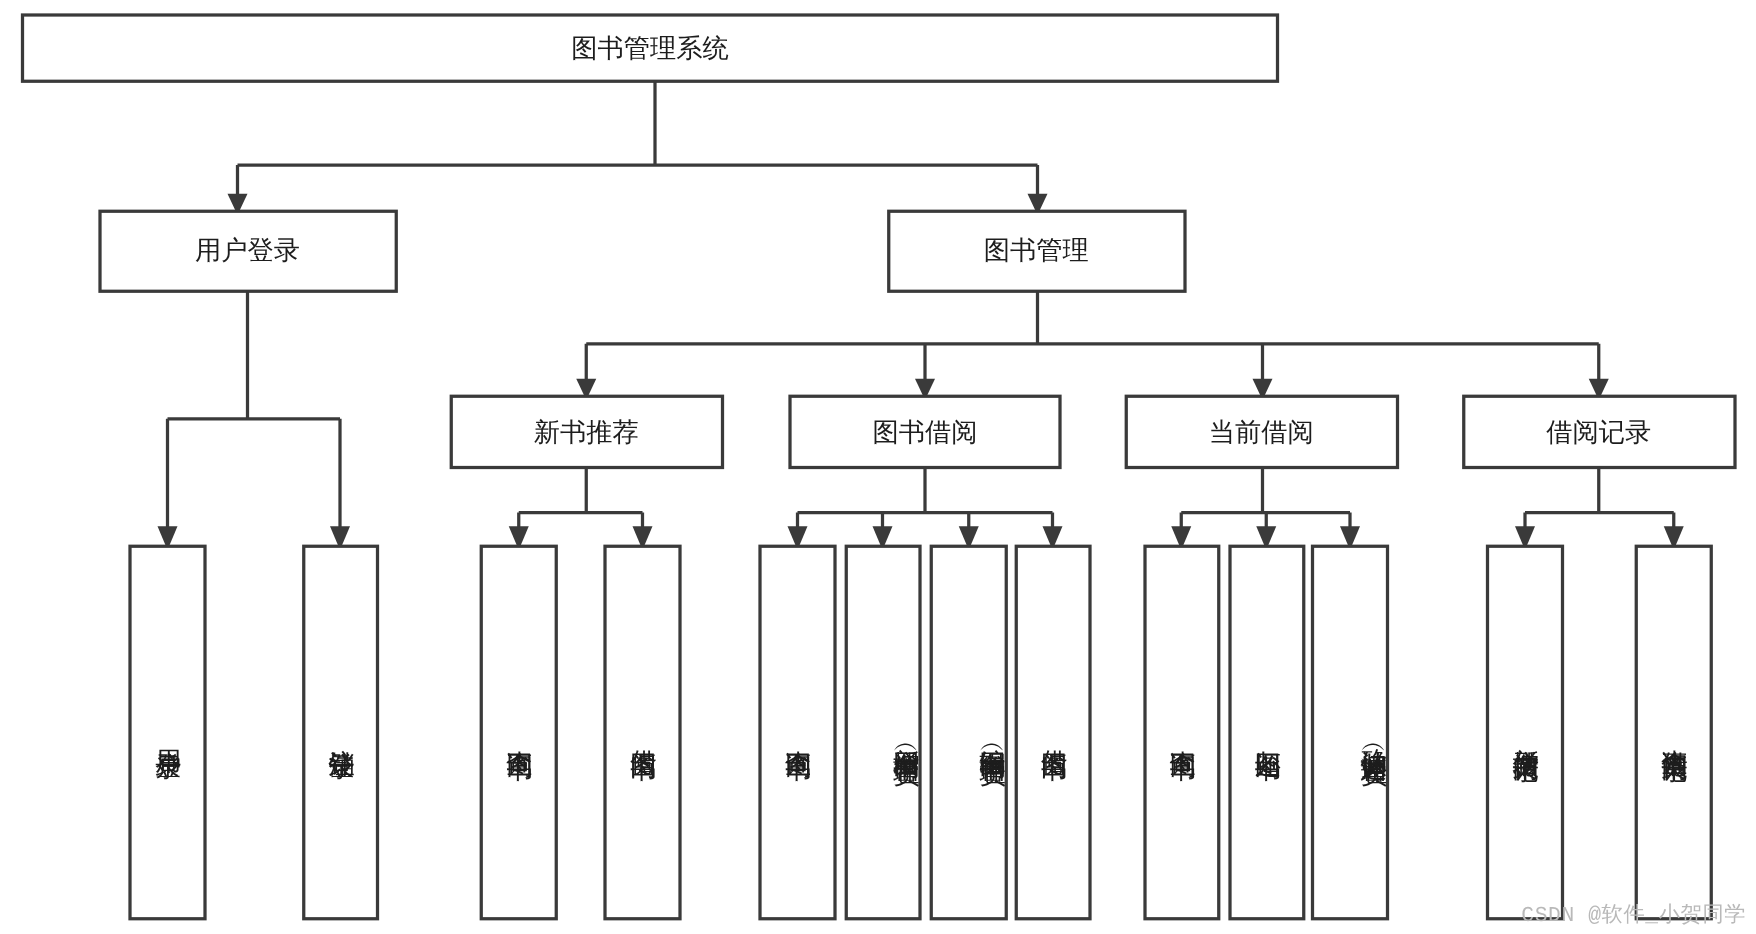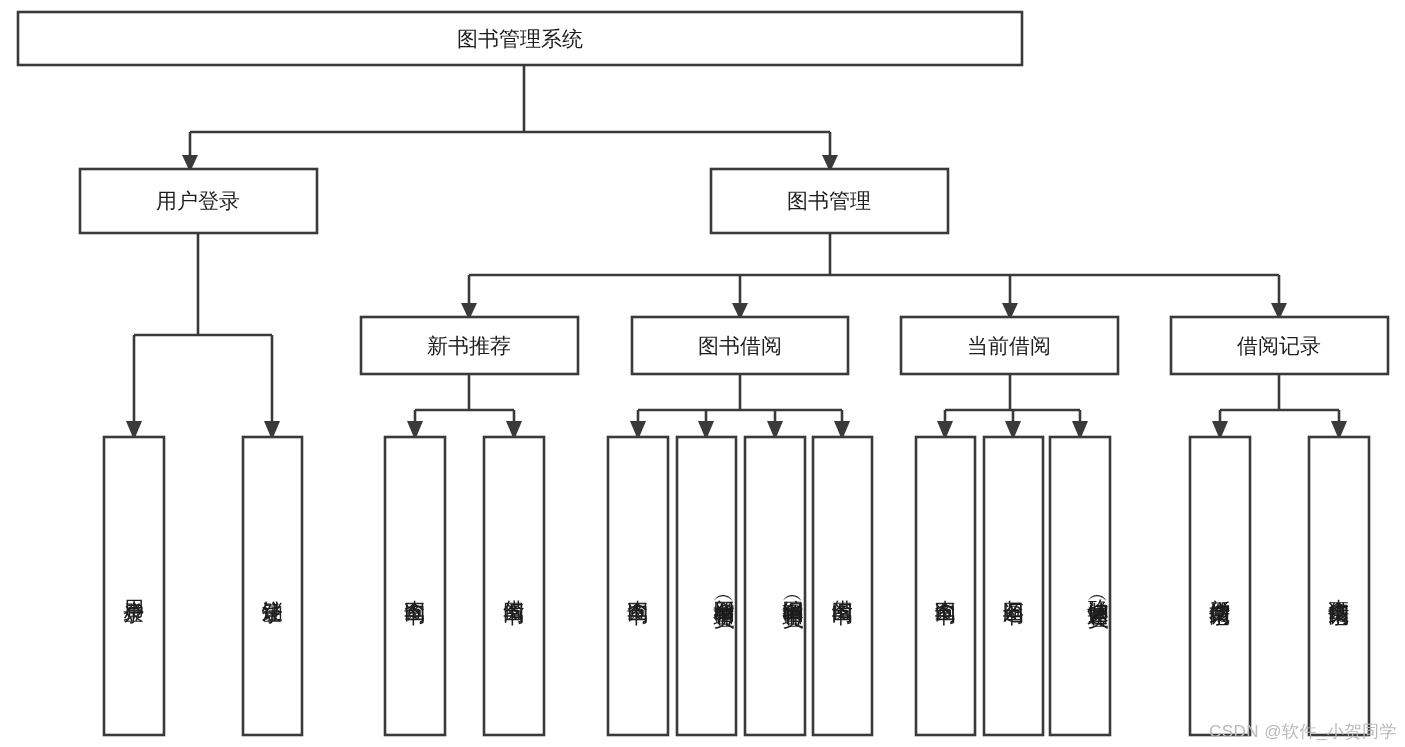--- a/index.html
+++ b/index.html
@@ -57,21 +57,21 @@
     display: flex;
     align-items: center;
     justify-content: center;
     white-space: nowrap;
     user-select: none;
   }
   #watermark {
     position: absolute;
     right: 8px;
     bottom: 4px;
-    font-family: Liberation Sans, sans-serif;
+    font-family: Liberation Mono, monospace;
     font-size: 17px;
     color: #b9b9b9;
     letter-spacing: 0.5px;
     white-space: nowrap;
   }
 </style>
 </head>
 <body>
 
 <div id="diagram-root">

